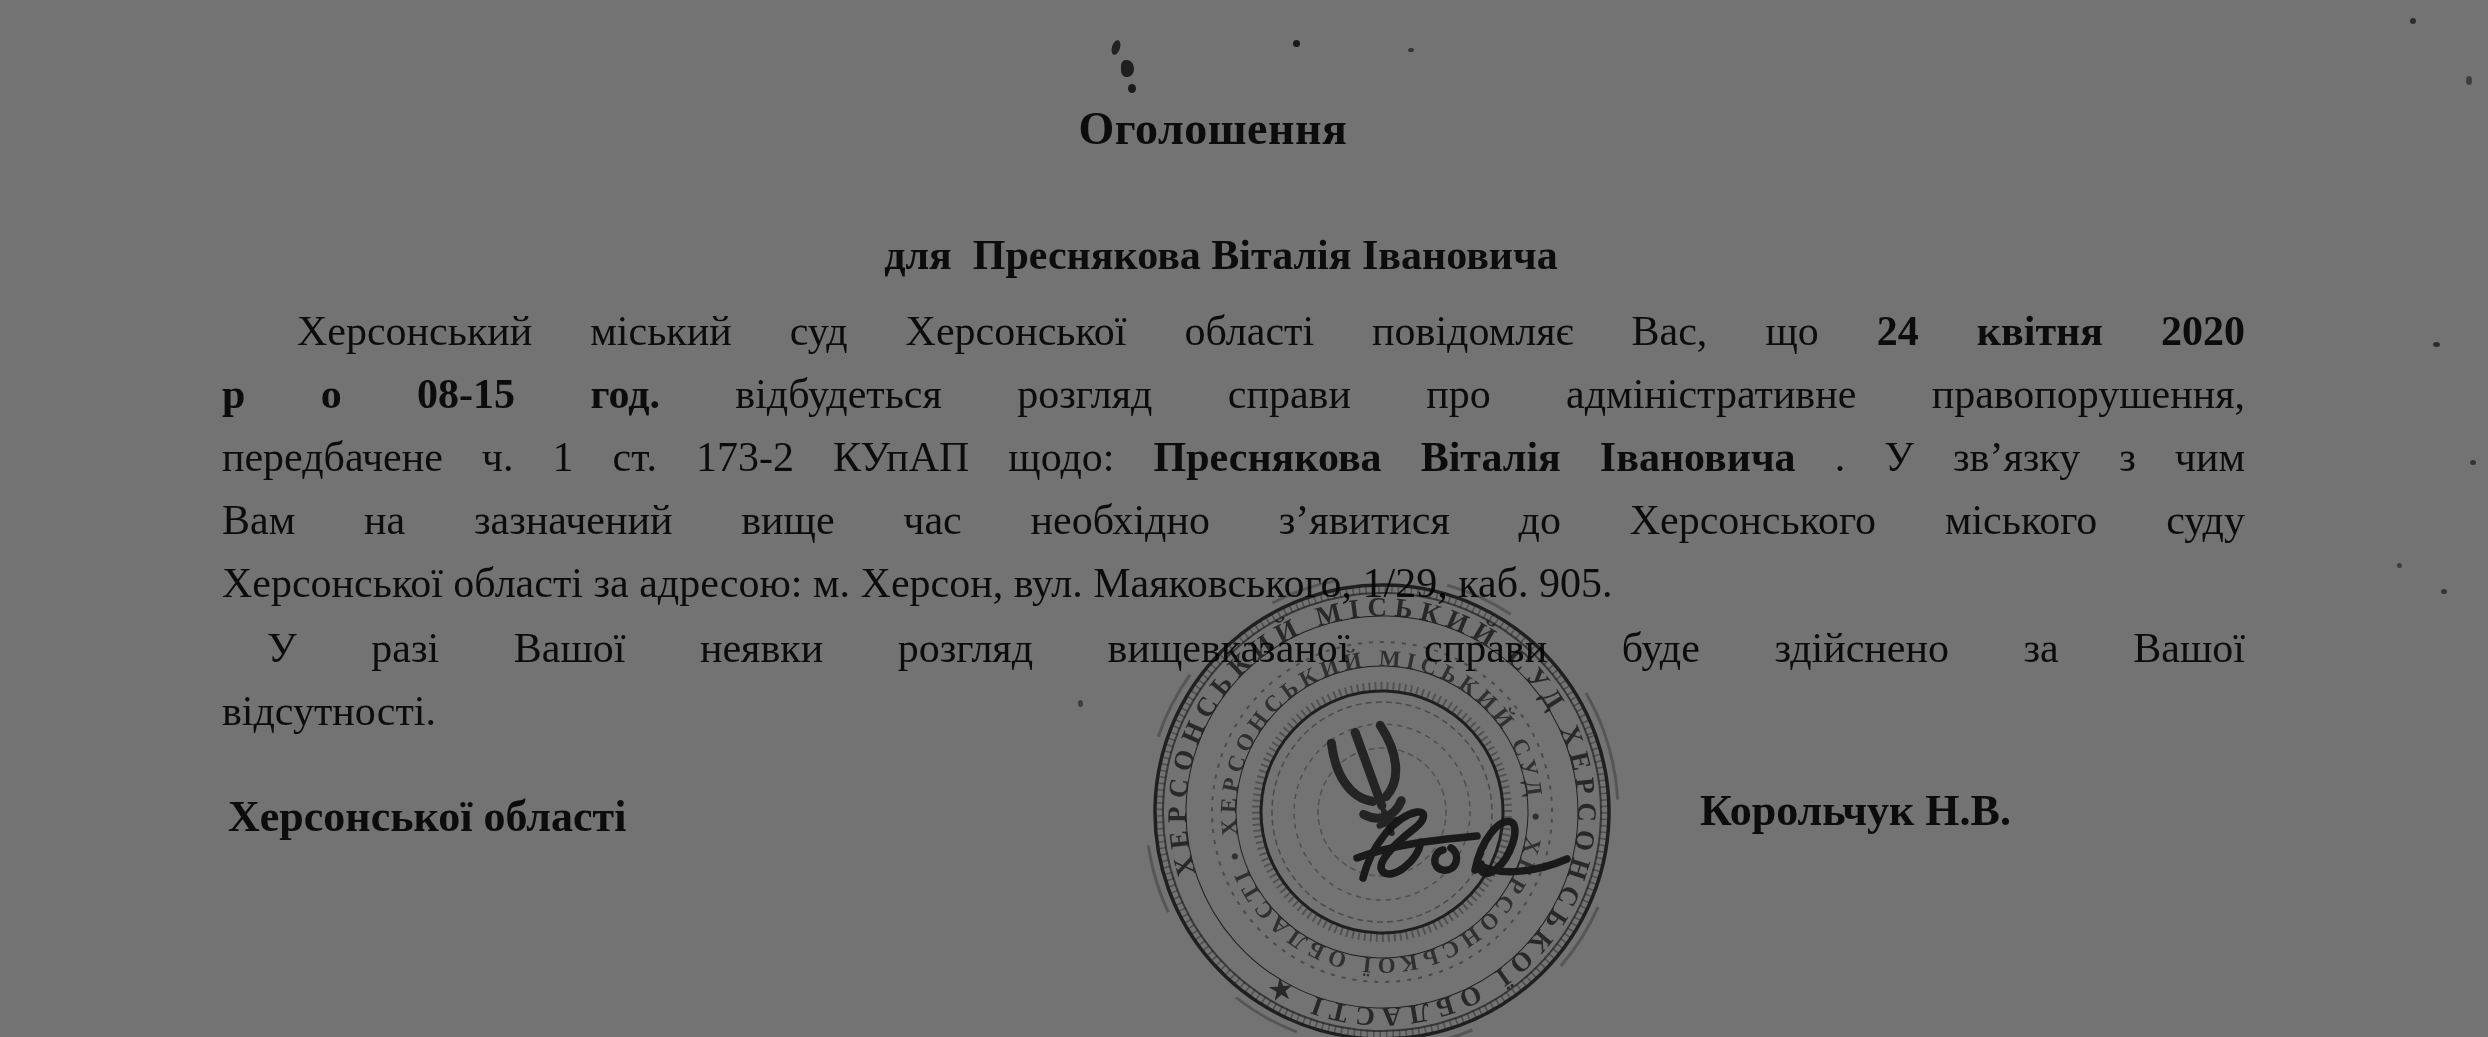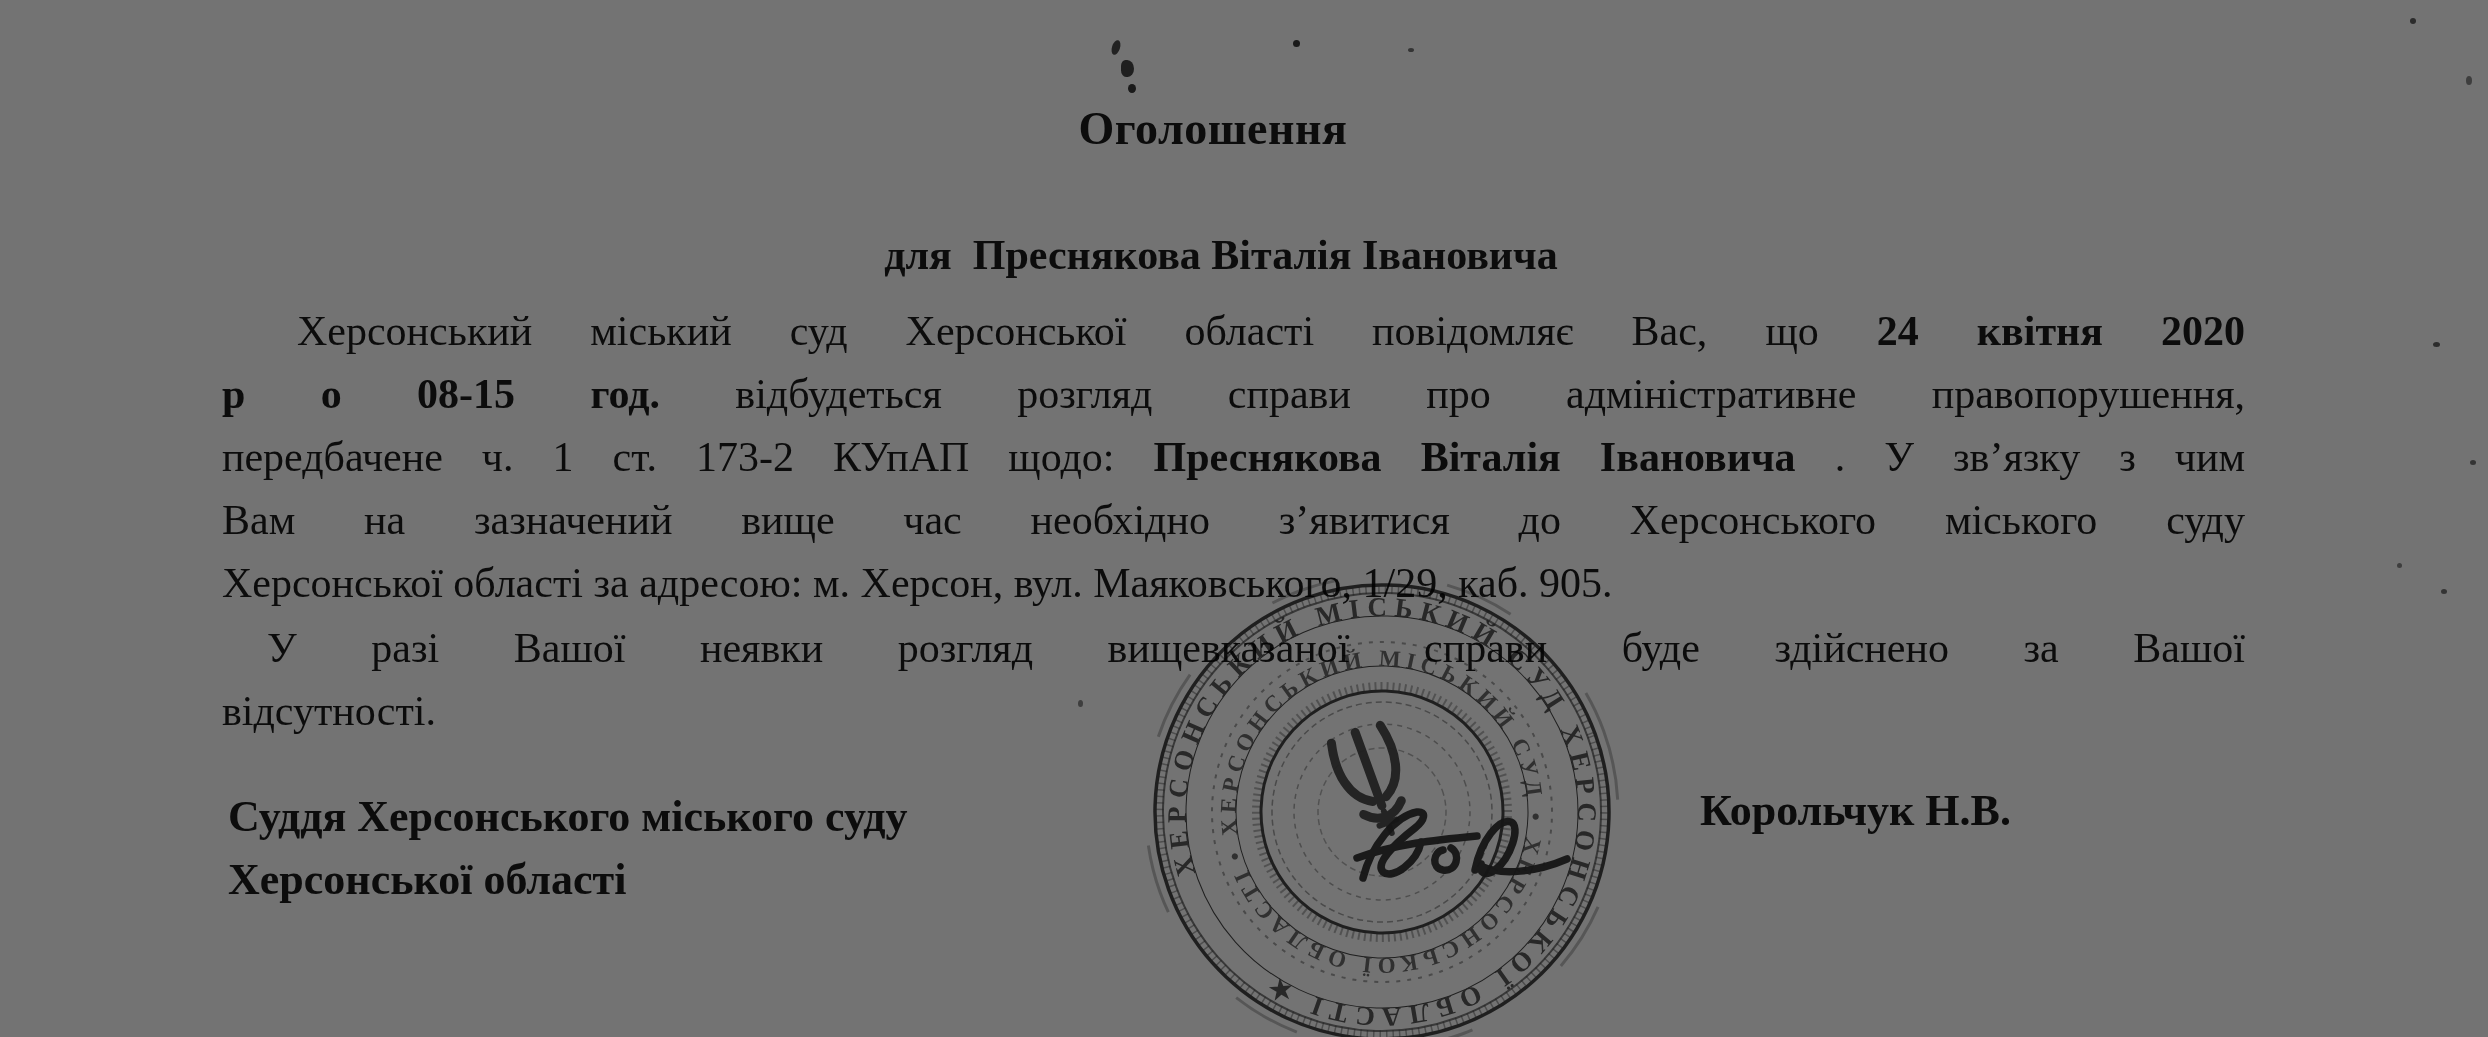--- a/index.html
+++ b/index.html
@@ -110,21 +110,20 @@
     <div class="bline"><span>Вам на зазначений вище час необхідно з’явитися до Херсонського міського суду</span></div>
     <div class="bline lastline"><span>Херсонської області за адресою: м. Херсон, вул. Маяковського, 1/29, каб. 905.</span></div>
   </div>
 
   <div class="body-block para2">
     <div class="bline indent2"><span>У разі Вашої неявки розгляд вищевказаної справи буде здійснено за Вашої</span></div>
     <div class="bline lastline"><span>відсутності.</span></div>
   </div>
 
   <div class="signoff-left">
-    <div>Суддя Херсонського міського суду</div>
     <div>Херсонської області</div>
   </div>
   <div class="signoff-name">Корольчук Н.В.</div>
 
   <svg class="stamp" viewBox="0 0 510 480" xmlns="http://www.w3.org/2000/svg">
     <g stroke="#2b2b2b" fill="none" transform="rotate(-20 257 244)">
       <circle cx="257" cy="244" r="227" stroke-width="3.5"></circle>
       <circle cx="257" cy="244" r="219" stroke-width="2" opacity="0.7"></circle>
       <circle cx="257" cy="244" r="223" stroke-width="9" stroke-dasharray="1.5 5" opacity="0.45"></circle>
       <circle cx="257" cy="244" r="236" stroke-width="3" stroke-dasharray="70 110" opacity="0.35"></circle>

